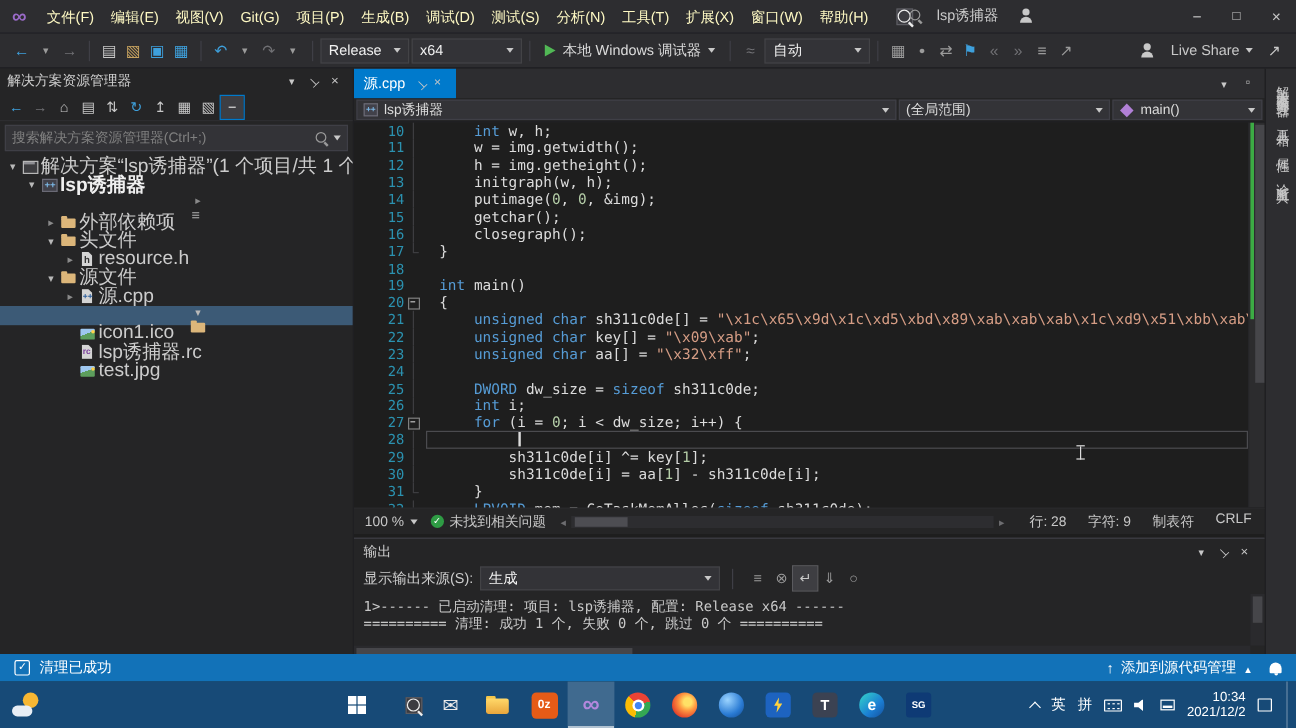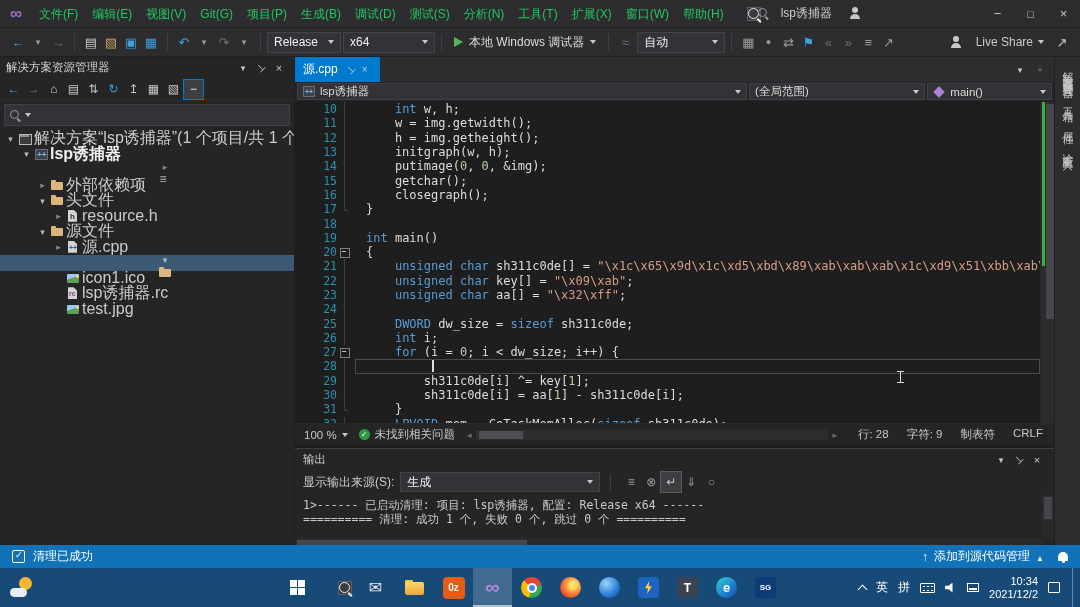--- a/index.html
+++ b/index.html
@@ -5,21 +5,21 @@
 *{box-sizing:border-box;margin:0;padding:0}
 html,body{width:1080px;height:607px;overflow:hidden;background:#1e1e1e;
   font-family:"Liberation Sans",sans-serif;font-size:12px;color:#ccc}
 
 
 #titlebar{position:absolute;left:0;top:0;width:1080px;height:28px;background:#2d2d30;
   display:flex;align-items:center;border-bottom:1px solid #222226;z-index:6}
 .vslogo{width:32px;text-align:center;color:#9b6bc9;font-size:17px;font-weight:bold}
 .vslogo::before{content:"∞"}
 #menubar{display:flex;height:28px;align-items:center}
-.menu-item{padding:0 7px;line-height:28px;color:#22c55e;white-space:nowrap}
+.menu-item{padding:0 7px;line-height:28px;color:#fef9c3;white-space:nowrap}
 .tb-search{margin-left:16px;width:192px;height:20px;background:#3c3c41;border:1px solid #5d5d63;
   display:flex;align-items:center;padding:0 6px;gap:4px}
 .tb-search input{flex:1;background:transparent;border:none;outline:none;color:#9a9a9a;
   font-size:12px;font-family:inherit;min-width:0}
 .tb-search input::placeholder{color:#9a9a9a}
 .mag{width:11px;height:11px;position:relative;flex:none}
 .mag::before{content:"";position:absolute;left:0;top:0;width:7px;height:7px;
   border:1.5px solid #9a9a9a;border-radius:50%}
 .mag::after{content:"";position:absolute;left:8px;top:8px;width:4px;height:1.5px;
   background:#9a9a9a;transform:rotate(45deg);transform-origin:0 0}
@@ -342,20 +342,21 @@
       <span class="ti" style="color: rgb(200, 200, 200);">⌂</span>
       <span class="ti" style="color: rgb(200, 200, 200);">▤</span>
       <span class="ti" style="color: rgb(200, 200, 200);">⇅</span>
       <span class="ti" style="color: rgb(62, 160, 220);">↻</span>
       <span class="ti" style="color: rgb(200, 200, 200);">↥</span>
       <span class="ti" style="color: rgb(200, 200, 200);">▦</span>
       <span class="ti" style="color: rgb(200, 200, 200);">▧</span>
       <span class="ti active" style="color: rgb(232, 232, 232);">−</span>
     </div>
   <div class="psearch">
+    <input placeholder="搜索解决方案资源管理器(Ctrl+;)" style="">
     <span class="mag"></span>
     <span class="caret"></span>
   </div>
   <div id="tree">
       <div class="trow" style="padding-left: 4px;">
         <span class="tw open"></span>
         <span class="tico ic-solution"></span>
         <span class="tlabel">解决方案“lsp诱捕器”(1 个项目/共 1 个)</span>
       </div>
       <div class="trow" style="padding-left: 20px;">

